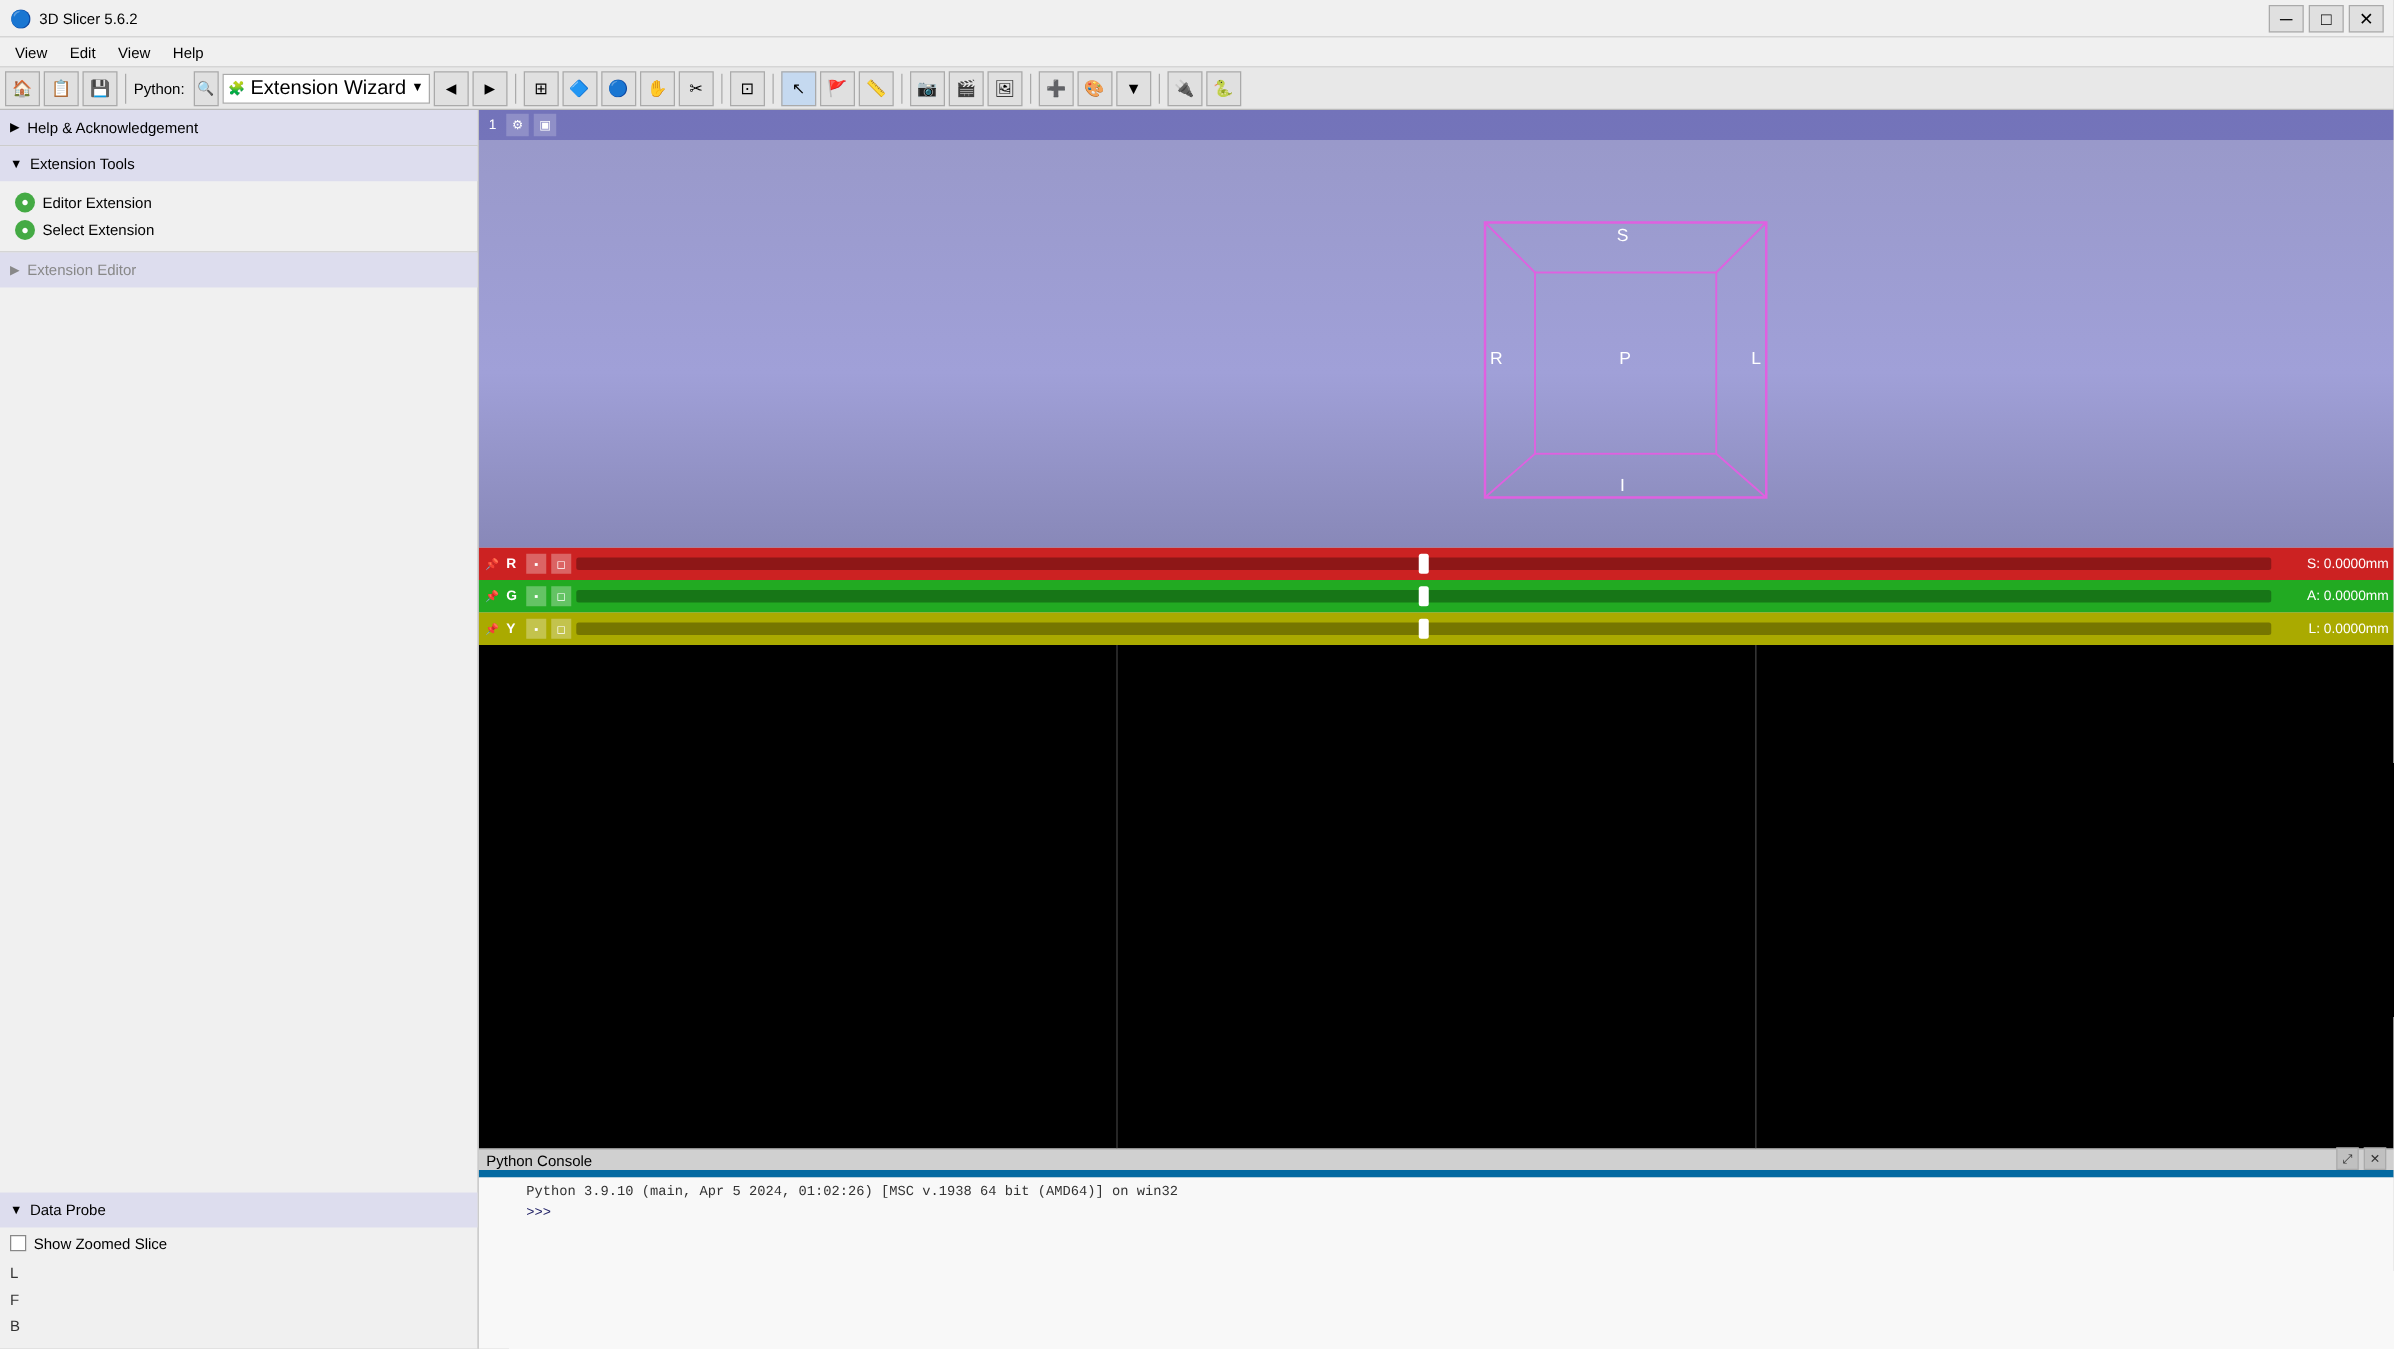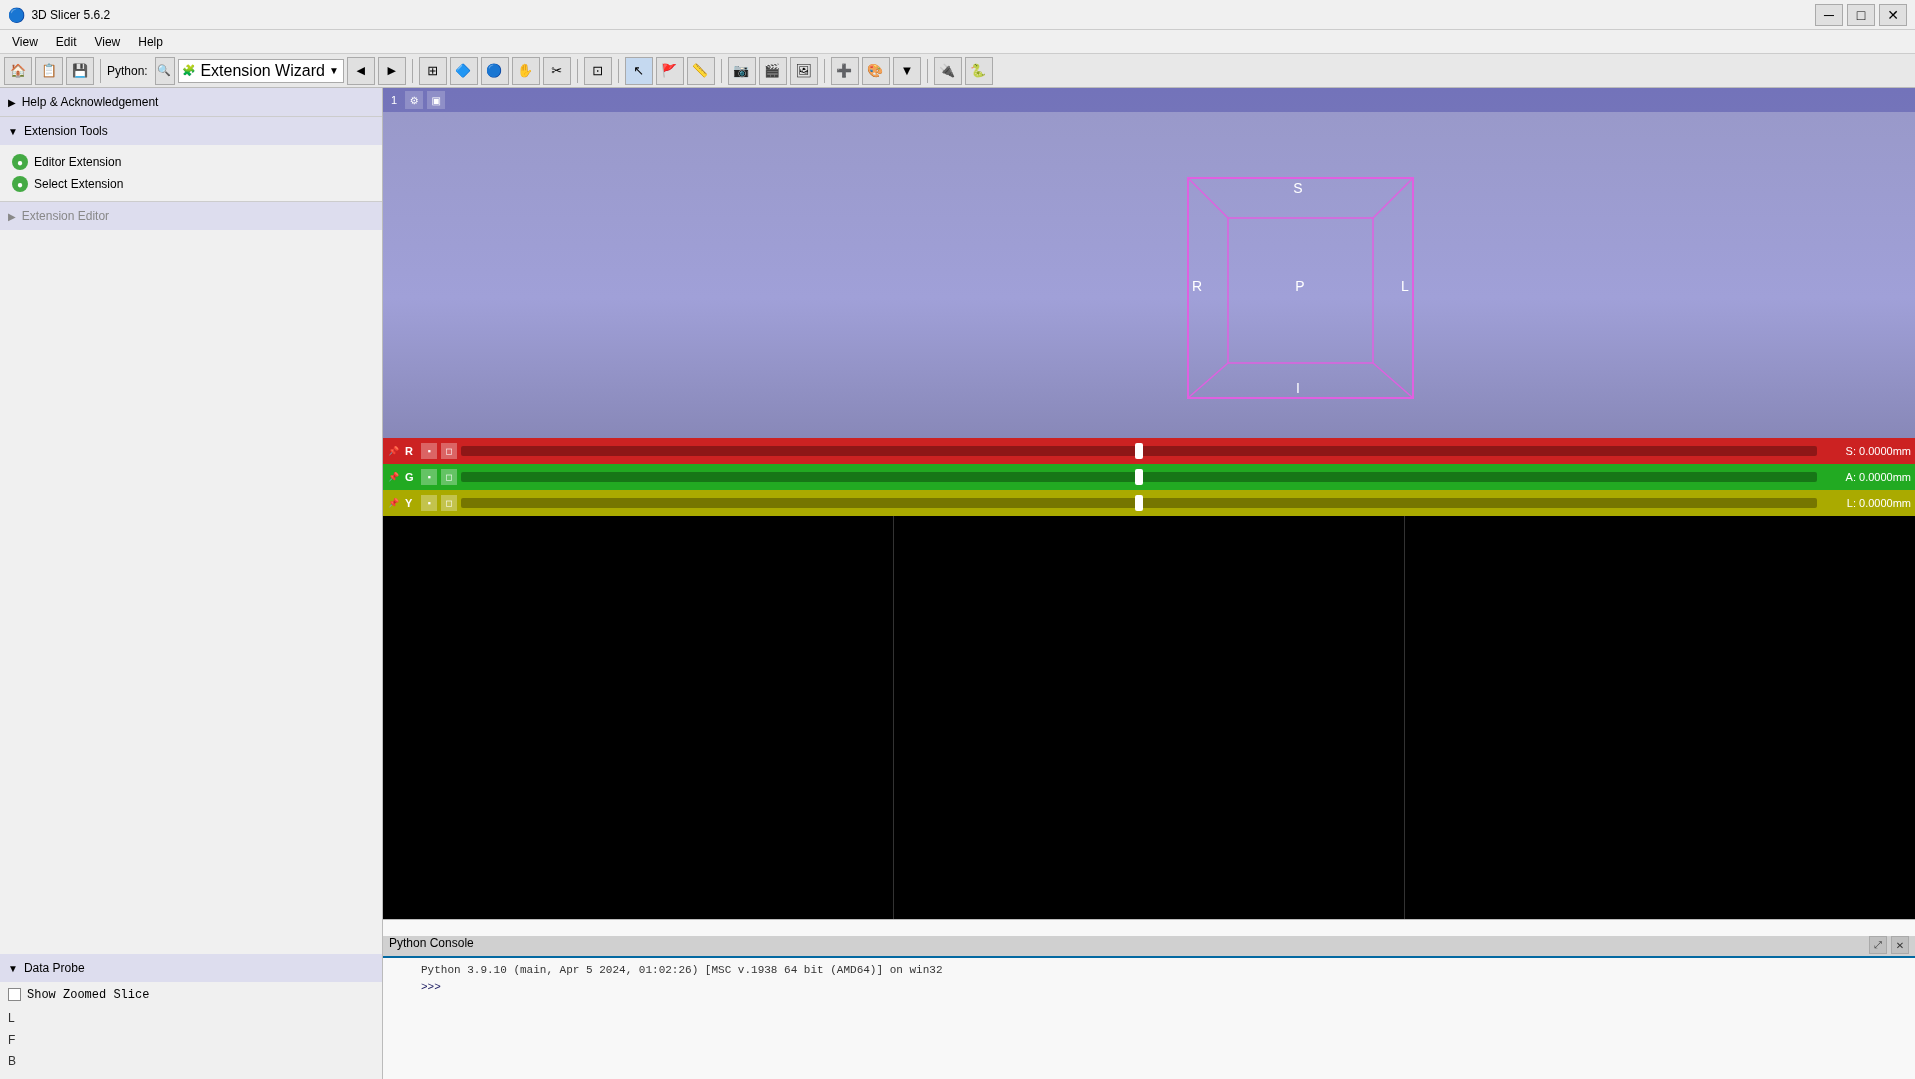--- a/index.html
+++ b/index.html
@@ -68,21 +68,21 @@
     .green-circle { width: 16px; height: 16px; border-radius: 50%; background: #4a4; display: flex; align-items: center; justify-content: center; color: white; font-size: 10px; flex-shrink: 0; }
 
     .extension-editor {
       height: 28px; background: #dde; display: flex; align-items: center;
       padding: 0 8px; color: #888; font-size: 12px; gap: 6px;
     }
 
     
     #data-probe-section { margin-top: auto; }
     .data-probe-content { padding: 6px 8px; font-size: 12px; }
-    .zoomed-slice { display: flex; align-items: flex-start; gap: 6px; margin-bottom: 6px; font-family: Liberation Mono, monospace; }
+    .zoomed-slice { display: flex; align-items: flex-start; gap: 6px; margin-bottom: 6px; }
     .checkbox { width: 13px; height: 13px; border: 1px solid #888; background: white; flex-shrink: 0; }
     .data-probe-coords { line-height: 1.8; font-size: 12px; color: #333; }
 
     
     #right-area { flex: 1; display: flex; flex-direction: column; overflow: hidden; }
 
     
     #view-3d {
       flex: 0 0 auto; height: 350px; background: linear-gradient(to bottom, #9898c8 0%, #a0a0d8 60%, #8888b8 100%);
       position: relative; overflow: hidden;
@@ -111,22 +111,22 @@
 
     .slice-views { flex: 1; display: flex; overflow: hidden; }
     .slice-view { flex: 1; background: black; border-right: 1px solid #333; }
     .slice-view:last-child { border-right: none; }
 
     
     #python-console {
       height: 160px; background: #f8f8f8; border-top: 1px solid #bbb; display: flex; flex-direction: column;
     }
     #console-titlebar {
-      height: 22px; background: #d0d0d0; display: flex; align-items: flex-start;
-      justify-content: space-between; padding: 0 6px; border-bottom: 2px solid #0369a1; margin-top: 16px;
+      height: 22px; background: #d0d0d0; display: flex; align-items: flex-end;
+      justify-content: space-between; padding: 0 6px; border-bottom: 6px solid #0369a1;
     }
     #console-content {
       flex: 1; background: #f8f8f8; padding: 4px 6px; overflow-y: auto; font-family: 'Courier New', monospace; font-size: 11px; color: #333;
     }
     .console-line { line-height: 1.5; padding-left: 32px; }
     .console-prompt { color: #226; }
   </style>
 </head>
 <body>
 

